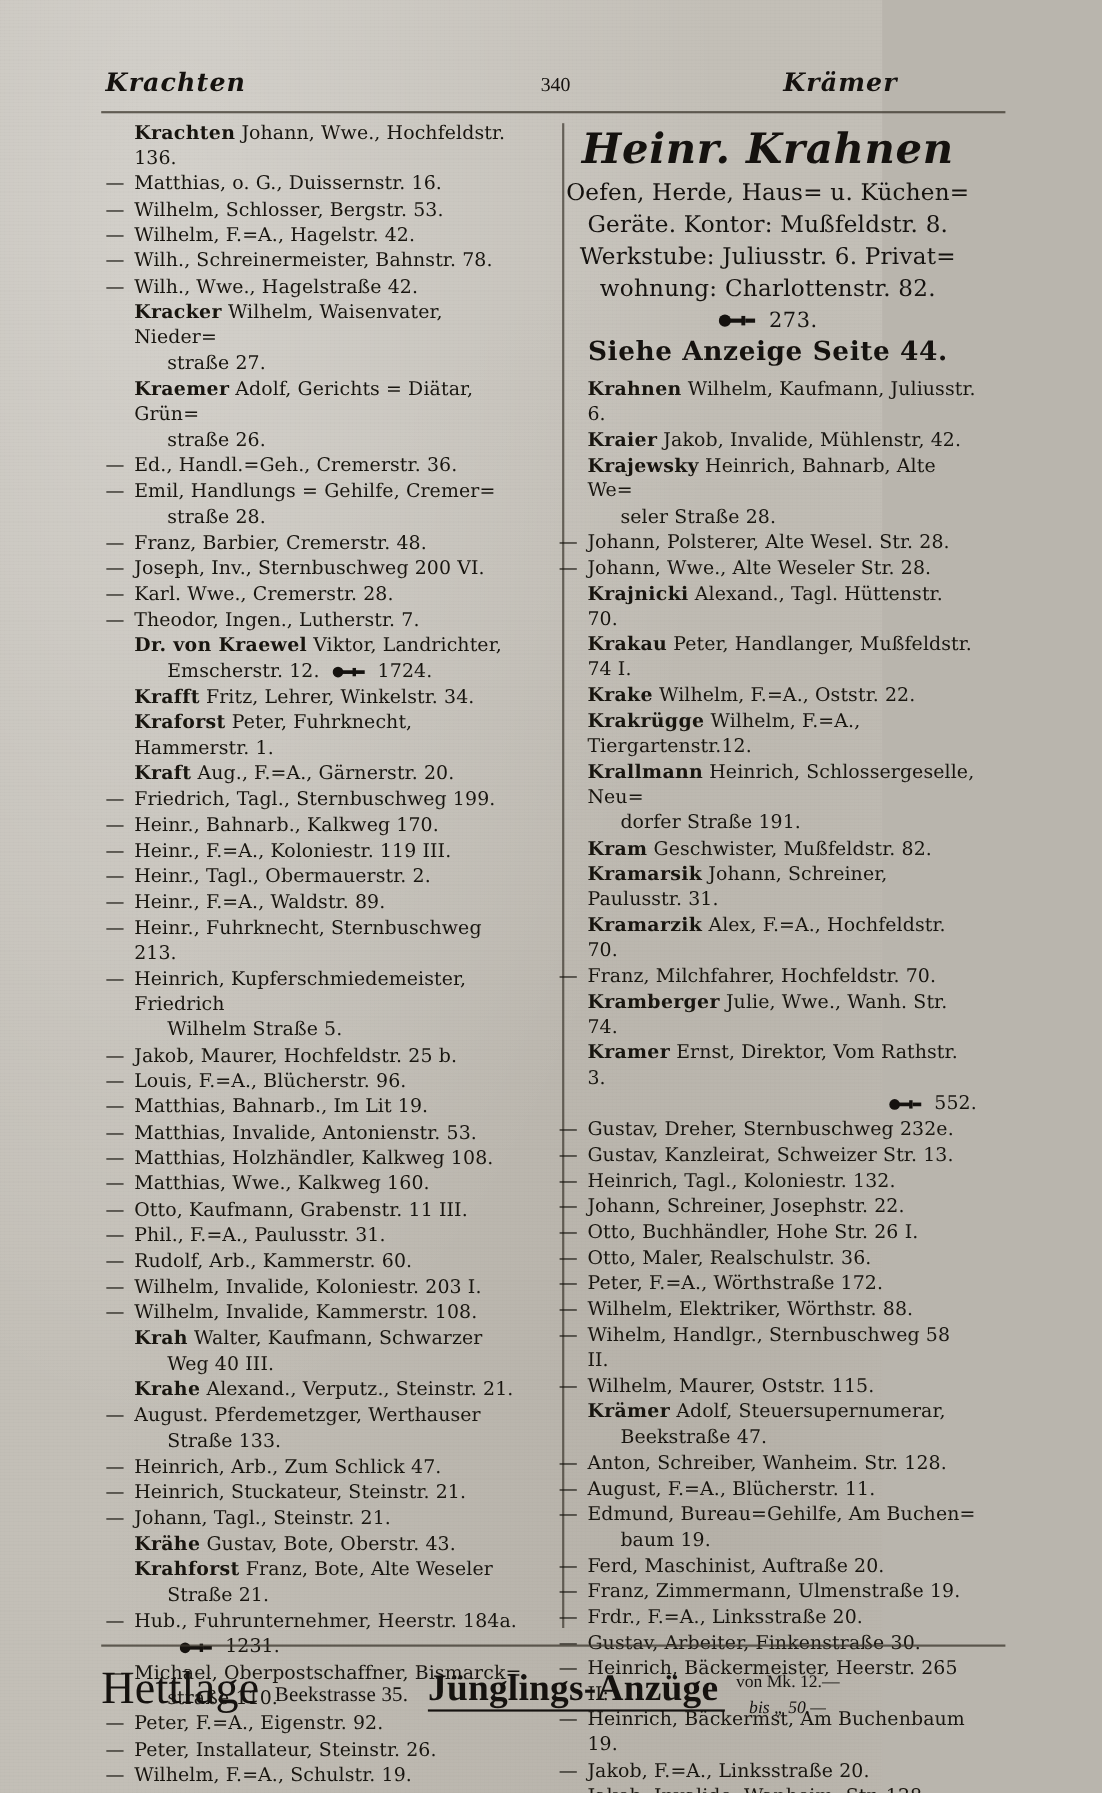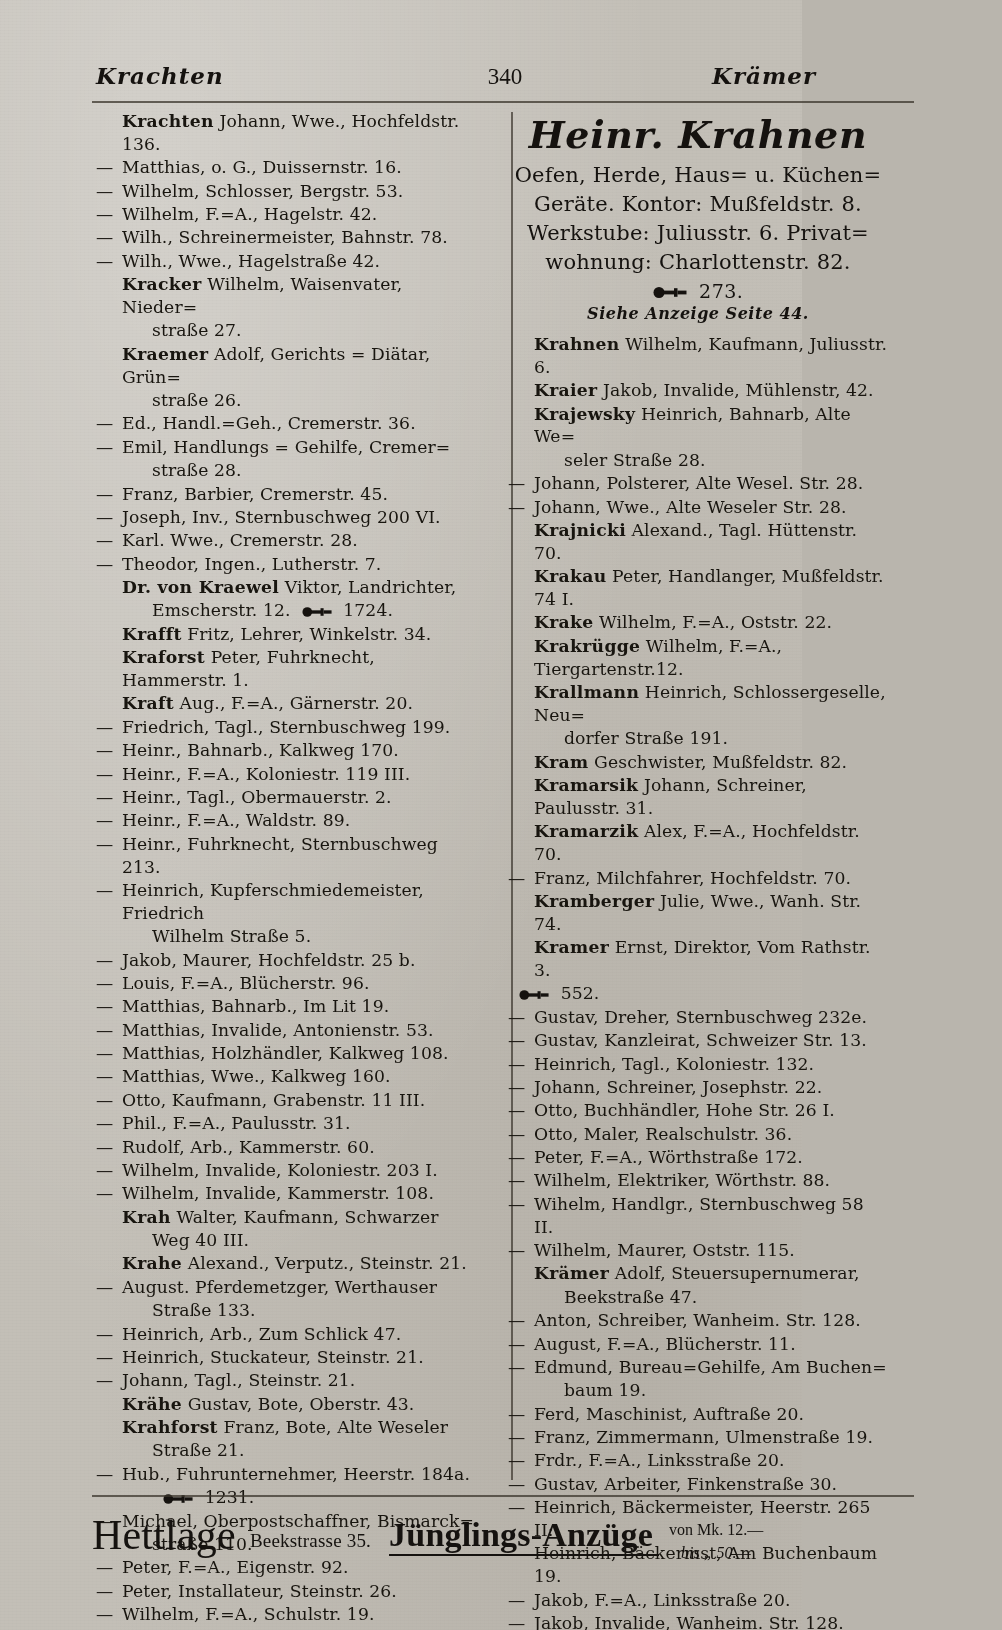--- a/index.html
+++ b/index.html
@@ -45,21 +45,21 @@
   .hdr-left, .hdr-right {
     font-family: "DejaVu Serif", serif;
     font-weight: bold;
     font-size: 23px;
     letter-spacing: 1px;
     font-style: italic;
   }
   .hdr-left { width: 300px; }
   .hdr-right { width: 300px; text-align: center; }
   .hdr-num {
-    font-size: 23px;
+    font-size: 18px;
     font-family: "Liberation Serif", serif;
   }
   
   .top-rule {
     position: absolute;
     top: 101px;
     left: 92px;
     width: 822px;
     height: 2px;
     background: #3b352c;
@@ -128,24 +128,23 @@
     font-size: 21px;
     line-height: 1.38;
     letter-spacing: 0.2px;
   }
   .ad-phone {
     font-size: 19px;
     margin: 3px 0 2px 0;
     letter-spacing: 0.5px;
   }
   .ad-see {
-    font-size: 16px;
+    font-size: 24px;
     font-weight: bold;
     letter-spacing: 0.5px;
-    font-style: italic;
     margin-bottom: 3px;
   }
   .phone-icon {
     display: inline-block;
     vertical-align: middle;
     margin-right: 6px;
   }
   .phone-icon svg { display: block; }
   
   .bot-rule {
@@ -226,21 +225,21 @@
         <div class="entry"><span class="hang dash">—</span><span>Wilhelm, F.=A., Hagelstr. 42.</span></div>
         <div class="entry"><span class="hang dash">—</span><span>Wilh., Schreinermeister, Bahnstr. 78.</span></div>
         <div class="entry"><span class="hang dash">—</span><span>Wilh., Wwe., Hagelstraße 42.</span></div>
         <div class="entry"><b>Kracker</b> <span>Wilhelm, Waisenvater, Nieder=</span></div>
         <div class="entry indent2"><span>straße 27.</span></div>
         <div class="entry"><b>Kraemer</b> <span>Adolf, Gerichts = Diätar, Grün=</span></div>
         <div class="entry indent2"><span>straße 26.</span></div>
         <div class="entry"><span class="hang dash">—</span><span>Ed., Handl.=Geh., Cremerstr. 36.</span></div>
         <div class="entry"><span class="hang dash">—</span><span>Emil, Handlungs = Gehilfe, Cremer=</span></div>
         <div class="entry indent2"><span>straße 28.</span></div>
-        <div class="entry"><span class="hang dash">—</span><span>Franz, Barbier, Cremerstr. 45.</span></div>
+        <div class="entry"><span class="hang dash">—</span><span>Franz, Barbier, Cremerstr. 48.</span></div>
         <div class="entry"><span class="hang dash">—</span><span>Joseph, Inv., Sternbuschweg 200 VI.</span></div>
         <div class="entry"><span class="hang dash">—</span><span>Karl. Wwe., Cremerstr. 28.</span></div>
         <div class="entry"><span class="hang dash">—</span><span>Theodor, Ingen., Lutherstr. 7.</span></div>
         <div class="entry"><b>Dr. von Kraewel</b> <span>Viktor, Landrichter,</span></div>
         <div class="entry indent2"><span>Emscherstr. 12.</span><span>&nbsp;&nbsp;<span class="phone-icon"><svg width="30" height="12" viewBox="0 0 34 13">
                 <ellipse cx="6" cy="6.5" rx="5.5" ry="5.5" fill="#15120f"></ellipse>
                 <rect x="10" y="4.6" width="12" height="3.8" fill="#15120f"></rect>
                 <rect x="21" y="2.2" width="3.5" height="8.6" fill="#15120f"></rect>
                 <rect x="24.5" y="4.6" width="9" height="3.8" fill="#15120f"></rect>
               </svg></span> <span>1724.</span></span></div>
@@ -322,21 +321,21 @@
         <div class="entry"><b>Krake</b> <span>Wilhelm, F.=A., Oststr. 22.</span></div>
         <div class="entry"><b>Krakrügge</b> <span>Wilhelm, F.=A., Tiergartenstr.12.</span></div>
         <div class="entry"><b>Krallmann</b> <span>Heinrich, Schlossergeselle, Neu=</span></div>
         <div class="entry indent2"><span>dorfer Straße 191.</span></div>
         <div class="entry"><b>Kram</b> <span>Geschwister, Mußfeldstr. 82.</span></div>
         <div class="entry"><b>Kramarsik</b> <span>Johann, Schreiner, Paulusstr. 31.</span></div>
         <div class="entry"><b>Kramarzik</b> <span>Alex, F.=A., Hochfeldstr. 70.</span></div>
         <div class="entry"><span class="hang dash">—</span><span>Franz, Milchfahrer, Hochfeldstr. 70.</span></div>
         <div class="entry"><b>Kramberger</b> <span>Julie, Wwe., Wanh. Str. 74.</span></div>
         <div class="entry"><b>Kramer</b> <span>Ernst, Direktor, Vom Rathstr. 3.</span></div>
-        <div class="entry" style="text-align: left; padding-left: 0px;"><span>&nbsp;&nbsp;<span class="phone-icon"><svg width="30" height="12" viewBox="0 0 34 13">
+        <div class="entry" style="text-align: right; padding-left: 0px;"><span>&nbsp;&nbsp;<span class="phone-icon"><svg width="30" height="12" viewBox="0 0 34 13">
                 <ellipse cx="6" cy="6.5" rx="5.5" ry="5.5" fill="#15120f"></ellipse>
                 <rect x="10" y="4.6" width="12" height="3.8" fill="#15120f"></rect>
                 <rect x="21" y="2.2" width="3.5" height="8.6" fill="#15120f"></rect>
                 <rect x="24.5" y="4.6" width="9" height="3.8" fill="#15120f"></rect>
               </svg></span> <span>552.</span></span></div>
         <div class="entry"><span class="hang dash">—</span><span>Gustav, Dreher, Sternbuschweg 232e.</span></div>
         <div class="entry"><span class="hang dash">—</span><span>Gustav, Kanzleirat, Schweizer Str. 13.</span></div>
         <div class="entry"><span class="hang dash">—</span><span>Heinrich, Tagl., Koloniestr. 132.</span></div>
         <div class="entry"><span class="hang dash">—</span><span>Johann, Schreiner, Josephstr. 22.</span></div>
         <div class="entry"><span class="hang dash">—</span><span>Otto, Buchhändler, Hohe Str. 26 I.</span></div>

